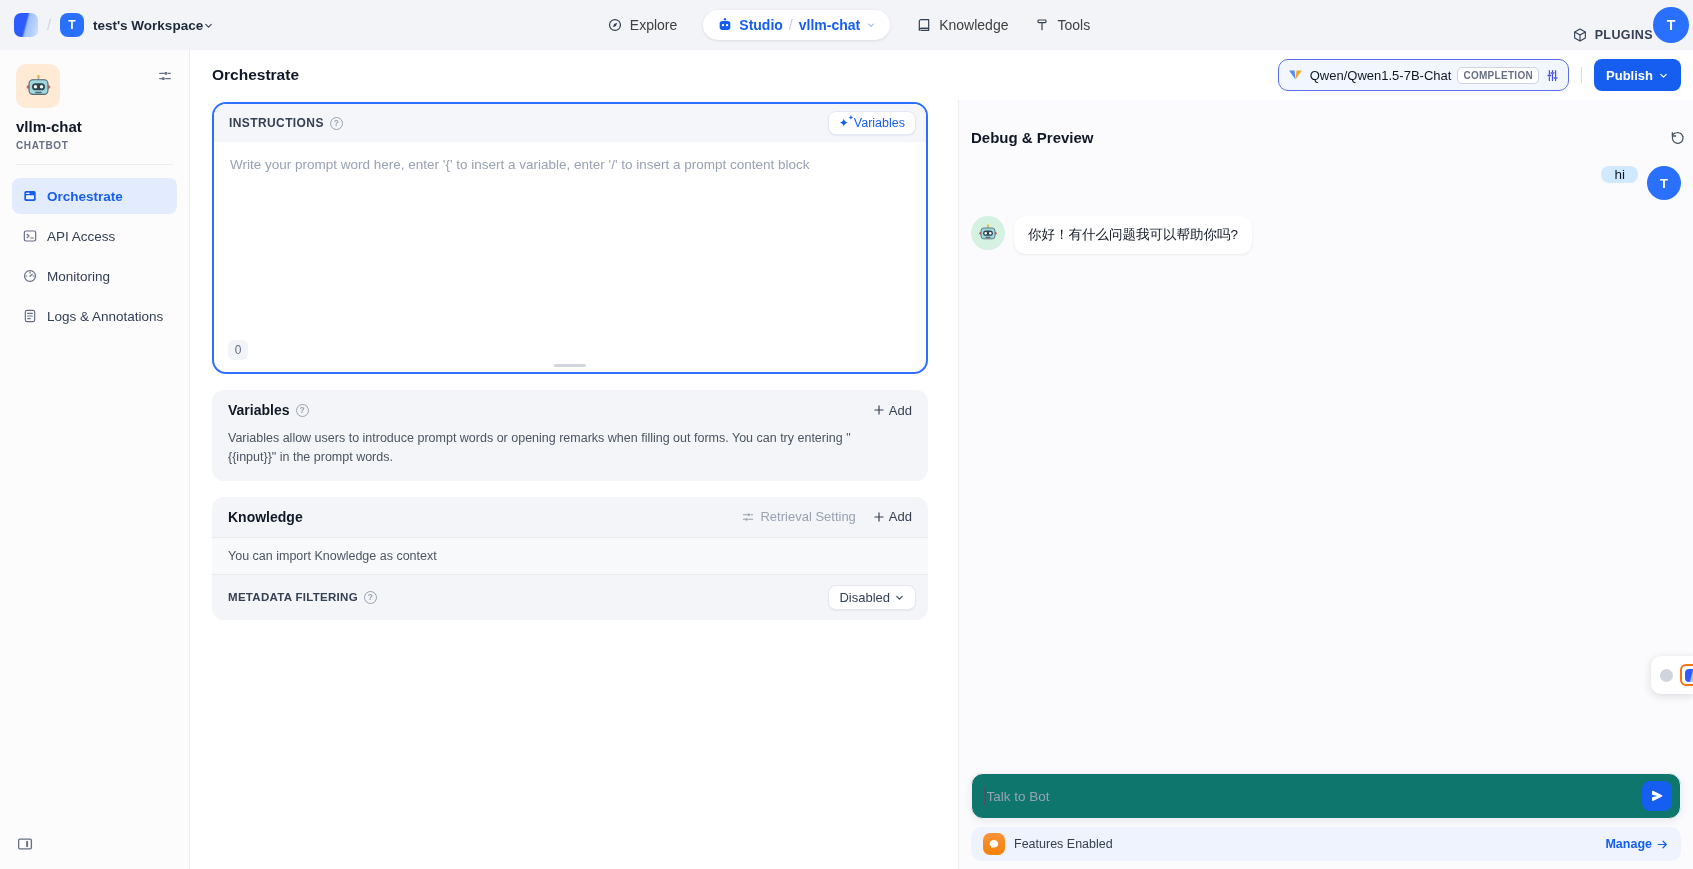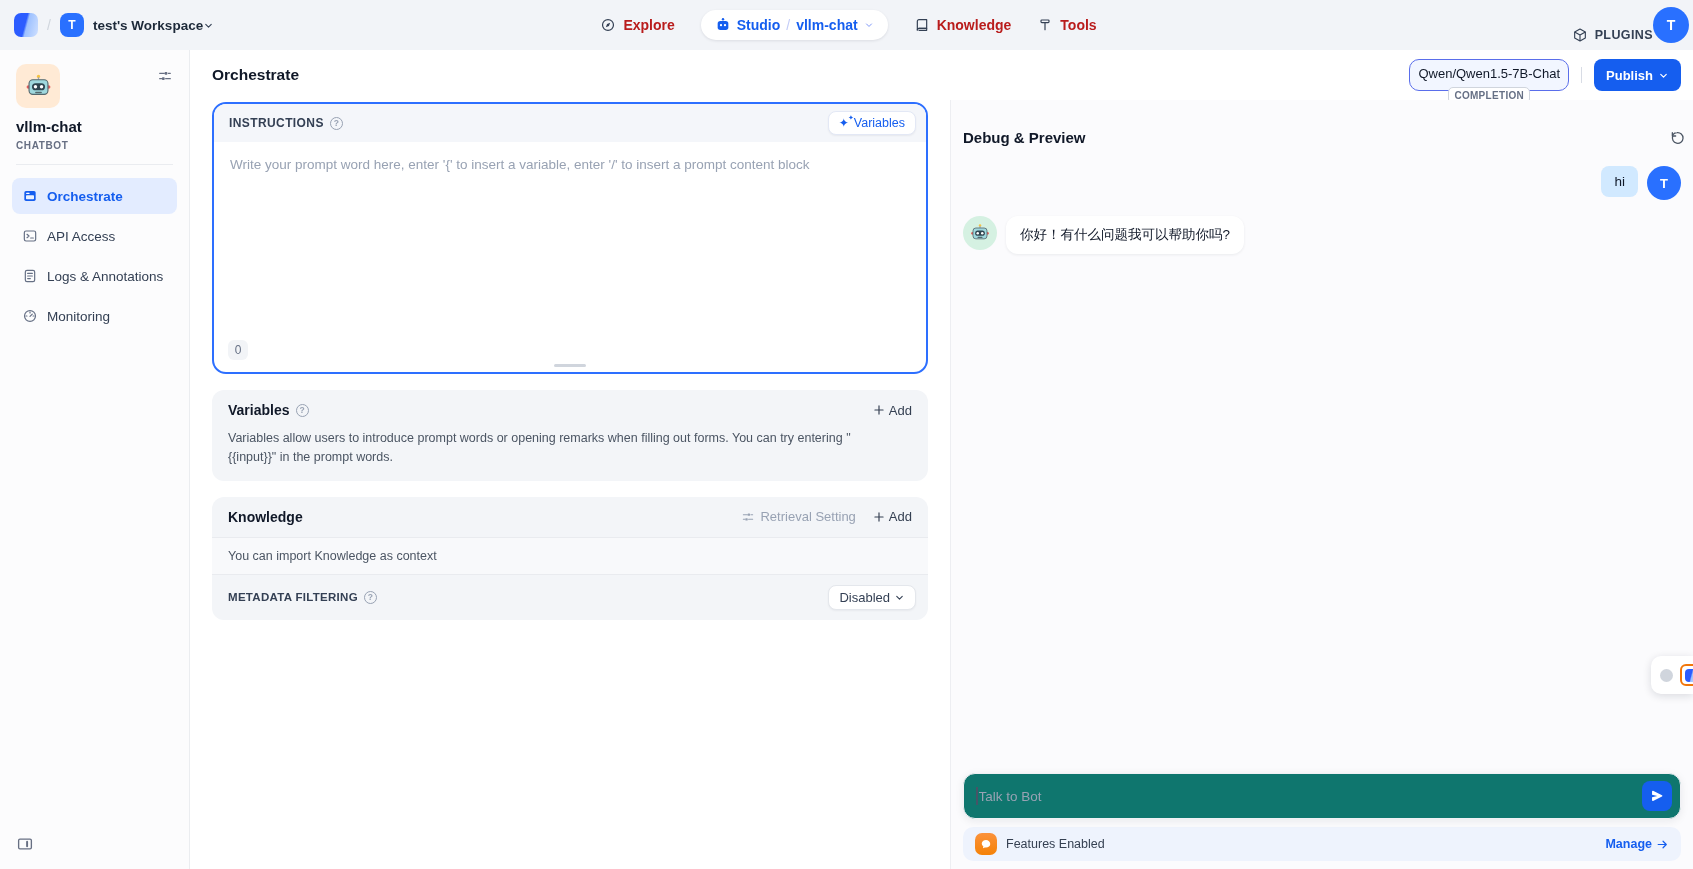--- a/index.html
+++ b/index.html
@@ -8,21 +8,21 @@
   .app { width:1693px; height:869px; display:flex; flex-direction:column; }
 
   
   .topbar { height:50px; flex:0 0 50px; display:flex; align-items:center; padding:0 10px 0 14px; background:#F2F4F8; }
   .tb-left { display:flex; align-items:center; gap:9px; min-width:330px; }
   .dify-logo { width:24px; height:24px; border-radius:7px; background:linear-gradient(105deg,#2C5CFF 0%,#2C5CFF 46%,#9EC1FF 54%,#CFE0FF 100%); }
   .tb-slash { color:#D0D5DD; font-size:14px; }
   .ws-badge { width:24px; height:24px; border-radius:8px; background:#2970FF; color:#fff; font-size:12px; font-weight:700; display:flex; align-items:center; justify-content:center; }
   .ws-name { font-size:13.5px; font-weight:600; color:#1D2939; }
   .tb-center { flex:1; display:flex; align-items:center; justify-content:center; gap:26px; }
-  .nav-item { display:flex; align-items:center; gap:7px; font-size:14px; font-weight:700; color:#b91c1c; cursor:pointer; }
+  .nav-item { display:flex; align-items:center; gap:7px; font-size:14px; font-weight:400; color:#404040; cursor:pointer; }
   .nav-item svg { display:block; }
   .nav-pill { display:flex; align-items:center; gap:6px; background:#fff; border-radius:999px; padding:7px 14px; box-shadow:0 1px 3px rgba(16,24,40,.1); font-size:14px; }
   .nav-pill .studio-label { color:#155EEF; font-weight:700; }
   .nav-pill .pill-slash { color:#C3CCF8; }
   .nav-pill .pill-app { color:#155EEF; font-weight:600; }
   .tb-right { display:flex; align-items:flex-end; gap:0; min-width:330px; justify-content:flex-end; }
   .plugins { display:flex; align-items:center; gap:7px; font-size:12.5px; font-weight:600; letter-spacing:.4px; color:#344054; cursor:pointer; }
   .avatar-top { width:36px; height:36px; border-radius:50%; background:#2970FF; color:#fff; font-size:14px; font-weight:600; display:flex; align-items:center; justify-content:center; margin-right:-6px; }
 
   
@@ -41,28 +41,28 @@
   .side-item svg { color:#667085; flex:0 0 auto; }
   .side-item.active { background:#E3ECFF; color:#155EEF; font-weight:600; }
   .side-item.active svg { color:#155EEF; }
   .collapse-btn { position:absolute; left:16px; bottom:12px; color:#676F83; cursor:pointer; }
 
   
   .content { flex:1; display:flex; flex-direction:column; background:#fff; min-width:0; }
   .content-head { height:50px; flex:0 0 50px; display:flex; align-items:center; justify-content:space-between; padding:0 12px 0 22px; }
   .page-title { font-size:15.5px; font-weight:700; color:#101828; }
   .head-right { display:flex; align-items:center; gap:9px; }
-  .model-pill { display:flex; align-items:center; gap:6px; height:32px; padding:0 8px; border-radius:10px; background:#F2F6FF; border:1px solid #5A6EEB; cursor:pointer;flex-direction:column; }
+  .model-pill { display:flex; align-items:center; gap:6px; height:32px; padding:0 8px; border-radius:10px; background:#F2F6FF; border:1px solid #5A6EEB; cursor:pointer; }
   .model-name { font-size:13px; font-weight:500; color:#101828; }
   .mode-badge { font-size:10px; font-weight:600; letter-spacing:.3px; color:#667085; border:1px solid #D0D5DD; background:#fff; border-radius:5px; padding:2px 5px; }
   .model-sliders { color:#444CE7; display:flex; }
   .head-vdiv { width:1px; height:16px; background:#D8DCE5; margin:0 3px; }
   .publish-btn { height:32px; display:flex; align-items:center; gap:5px; padding:0 12px; border-radius:8px; background:#155EEF; color:#fff; font-size:13px; font-weight:600; border:none; cursor:pointer; }
 
-  .content-body { flex:1; display:flex; min-height:0; }
+  .content-body { flex:1; display:flex; min-height:0;gap:8px; }
   .config { width:760px; flex:0 0 760px; padding:2px 22px 20px; overflow:hidden; }
 
   
   .card-ins { border:2px solid #2D6FFF; border-radius:14px; background:#fff; height:272px; position:relative; display:flex; flex-direction:column; overflow:hidden; }
   .ins-head { height:38px; flex:0 0 38px; background:#F4F6FA; display:flex; align-items:center; justify-content:space-between; padding:0 10px 0 15px; }
   .ins-title-wrap { display:flex; align-items:center; gap:6px; }
   .ins-title { font-size:12px; font-weight:700; letter-spacing:.4px; color:#344054; }
   .help-icon { width:13px; height:13px; border:1.3px solid #98A2B3; border-radius:50%; display:inline-flex; align-items:center; justify-content:center; color:#98A2B3; font-size:8.5px; font-weight:700; }
   .help-icon::after { content:"?"; }
   .gen-btn { display:flex; align-items:center; gap:5px; background:#fff; border:1px solid #E3E8F5; box-shadow:0 1px 2px rgba(16,24,40,.06); border-radius:8px; padding:4px 10px; color:#155EEF; font-size:12.5px; font-weight:500; cursor:pointer; }
@@ -90,21 +90,21 @@
   .meta-title { font-size:11.5px; font-weight:700; letter-spacing:.3px; color:#344054; }
   .disabled-btn { display:flex; align-items:center; gap:4px; background:#fff; border:1px solid #E4E7EC; box-shadow:0 1px 2px rgba(16,24,40,.05); border-radius:8px; padding:4px 10px; font-size:13px; font-weight:500; color:#344054; cursor:pointer; }
 
   
   .debug { flex:1; background:#FBFBFD; border-left:1px solid #EDEEF2; display:flex; flex-direction:column; position:relative; min-width:0; }
   .dbg-head { height:46px; flex:0 0 46px; display:flex; align-items:flex-end; justify-content:space-between; padding:0 8px 0 12px; }
   .dbg-title { font-size:15px; font-weight:700; color:#101828; }
   .restart-btn { color:#4B5563; cursor:pointer; display:flex; }
   .chat { flex:1; padding:20px 12px 0; overflow:hidden; }
   .msg-user { display:flex; justify-content:flex-end; align-items:flex-start; gap:9px; }
-  .bubble-user { background:#D1E9FF; border-radius:8px; padding:8px 13px; font-size:13.5px; color:#101828; }
+  .bubble-user { background:#D1E9FF; border-radius:8px; padding:1px 13px; font-size:13.5px; color:#101828; }
   .avatar-chat { width:34px; height:34px; border-radius:50%; background:#2970FF; color:#fff; font-size:13px; font-weight:600; display:flex; align-items:center; justify-content:center; flex:0 0 34px; }
   .msg-bot { display:flex; align-items:flex-start; gap:9px; margin-top:16px; }
   .avatar-bot { width:34px; height:34px; border-radius:50%; background:#D5F1E2; display:flex; align-items:center; justify-content:center; flex:0 0 34px; }
   .bubble-bot { background:#fff; border-radius:12px; padding:10px 14px; font-size:13.5px; color:#101828; box-shadow:0 1px 3px rgba(16,24,40,.07); }
   .dbg-bottom { padding:0 12px 8px; }
   .talk-box { height:46px; background:#0f766e; border:1px solid #F0F1F5; border-radius:12px; box-shadow:0 2px 8px rgba(16,24,40,.08); display:flex; align-items:center; padding:0 8px 0 12px; position:relative; }
   .caret { width:1.5px; height:18px; background:#475467; margin-right:1px; }
   .talk-input { flex:1; border:none; outline:none; font-size:13.5px; color:#101828; background:transparent; font-family:inherit; }
   .talk-input::placeholder { color:#98A2B3; }
   .send-btn { width:30px; height:30px; border-radius:8px; background:#155EEF; border:none; display:flex; align-items:center; justify-content:center; cursor:pointer; flex:0 0 30px; }
@@ -224,32 +224,32 @@
         </div>
         <div class="side-item">
           <svg width="16" height="16" viewBox="0 0 24 24" fill="none" stroke="currentColor" stroke-width="1.8" stroke-linecap="round" stroke-linejoin="round">
               <rect x="3.5" y="4.5" width="17" height="15" rx="2.5"></rect>
               <path d="M7.5 9.5l3 2.5-3 2.5M13 15h4"></path>
             </svg>
           <span>API Access</span>
         </div>
         <div class="side-item">
           <svg width="16" height="16" viewBox="0 0 24 24" fill="none" stroke="currentColor" stroke-width="1.8" stroke-linecap="round">
-              <rect x="5" y="3.5" width="14" height="17" rx="2.5"></rect>
-              <path d="M8.5 8.2h7M8.5 12h7M8.5 15.8h4"></path>
-            </svg>
-          <span>Logs &amp; Annotations</span>
-        </div>
-        <div class="side-item">
-          <svg width="16" height="16" viewBox="0 0 24 24" fill="none" stroke="currentColor" stroke-width="1.8" stroke-linecap="round">
               <circle cx="12" cy="12" r="8.2"></circle>
               <path d="M12 12.5l3.4-3.4"></path>
               <path d="M12 6v1.4M18 12h-1.4M6 12h1.4"></path>
             </svg>
           <span>Monitoring</span>
+        </div>
+        <div class="side-item">
+          <svg width="16" height="16" viewBox="0 0 24 24" fill="none" stroke="currentColor" stroke-width="1.8" stroke-linecap="round">
+              <rect x="5" y="3.5" width="14" height="17" rx="2.5"></rect>
+              <path d="M8.5 8.2h7M8.5 12h7M8.5 15.8h4"></path>
+            </svg>
+          <span>Logs &amp; Annotations</span>
         </div>
       </nav>
       <span class="collapse-btn">
         <svg width="18" height="18" viewBox="0 0 24 24" fill="none" stroke="currentColor" stroke-width="1.8" stroke-linecap="round">
             <rect x="3.5" y="5.5" width="17" height="13" rx="1.8"></rect>
             <path d="M14.8 9v6" stroke-width="2.6"></path>
           </svg>
       </span>
     </aside>
 

